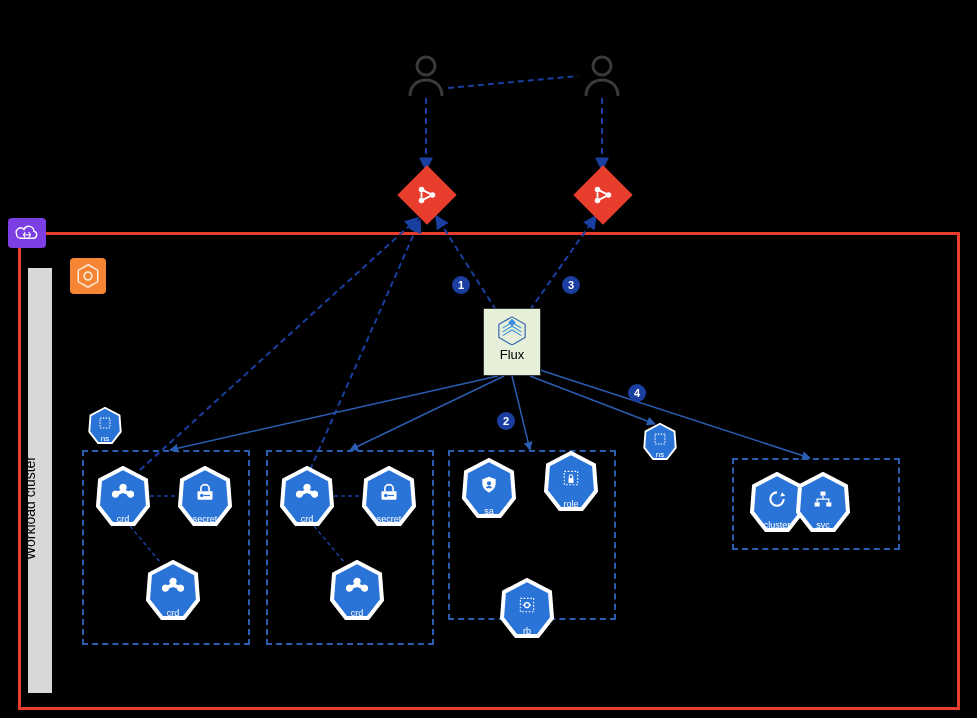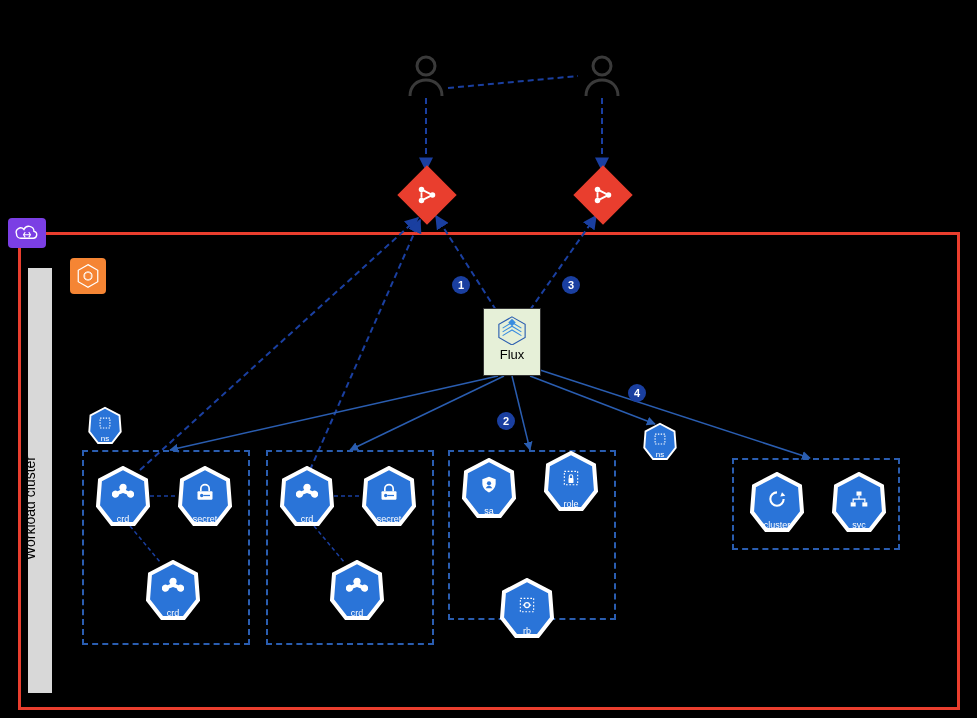--- a/index.html
+++ b/index.html
@@ -345,21 +345,21 @@
       <polygon points="27,2 50,14 52,40 38,58 16,58 2,40 4,14" fill="#2a74d8" stroke="#fff" stroke-width="4"></polygon>
     </svg>
   <div class="inner-icon">
       <svg viewBox="0 0 24 24" width="20" height="20">
         <path d="M12 4a8 8 0 108 8" fill="none" stroke="#fff" stroke-width="2.5"></path>
         <polygon points="18,4 22,8 16,9" fill="#fff"></polygon>
       </svg>
     </div>
   <div class="hex-label">cluster</div>
 </div>
-<div class="k8s-hex" style="left:832px; top:472px;">
+<div class="k8s-hex" style="left:796px; top:472px;">
   <svg class="hexshape" viewBox="0 0 54 62">
       <polygon points="27,2 50,14 52,40 38,58 16,58 2,40 4,14" fill="#2a74d8" stroke="#fff" stroke-width="4"></polygon>
     </svg>
   <div class="inner-icon">
       <svg viewBox="0 0 24 24" width="20" height="20">
         <rect x="9" y="3" width="6" height="5" fill="#fff"></rect>
         <rect x="2" y="16" width="6" height="5" fill="#fff"></rect>
         <rect x="16" y="16" width="6" height="5" fill="#fff"></rect>
         <path d="M12 8v4M12 12H5v4M12 12h7v4" stroke="#fff" stroke-width="1.5" fill="none"></path>
       </svg>

